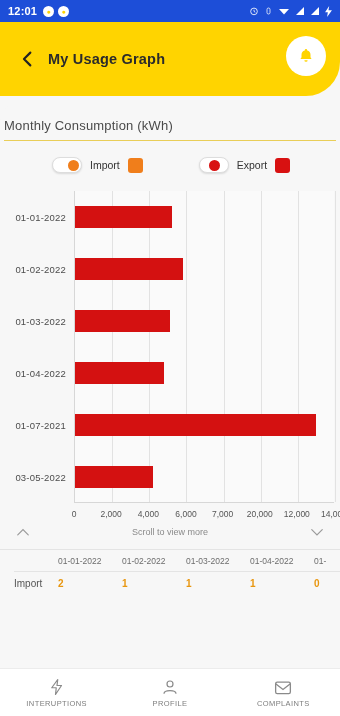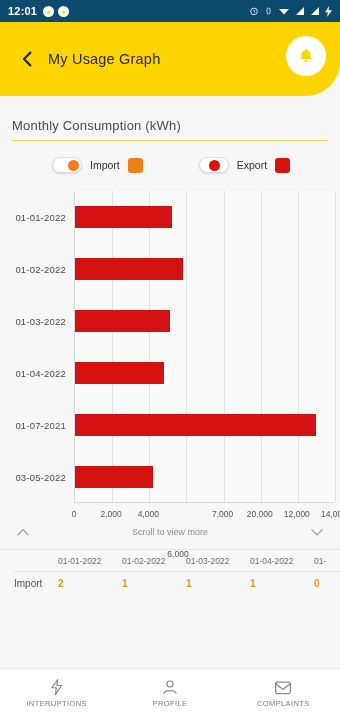--- a/index.html
+++ b/index.html
@@ -6,50 +6,50 @@
   html,body { width:340px; height:716px; }
   body {
     font-family:"Liberation Sans", sans-serif;
     background:#f7f7f7;
     overflow:hidden;
     position:relative;
   }
 
   
   .statusbar{
-    height:22px; background:#0c4a6e; display:flex; align-items:center;
+    height:22px; background:#1d4ed8; display:flex; align-items:center;
     padding:5px 8px; color:#fff;
   }
   .sb-time{ font-size:11px; font-weight:700; color:#fff; letter-spacing:.2px;}
   .sb-left-icons{ display:flex; gap:4px; margin-left:6px; align-items:center;}
   .chip{ width:11px;height:11px;border-radius:50%;background:#fff;display:flex;align-items:center;justify-content:center;}
   .chip span{ font-size:7px;color:#FFD400;line-height:1;}
   .sb-right{ margin-left:auto; display:flex; gap:5px; align-items:center;}
   .sb-right svg{ display:block; }
 
   
   .header{
     background:#FFD400; height:74px; position:relative;
     border-bottom-right-radius:34px;
-    display:flex; align-items:center; padding:0 14px;
+    display:flex; align-items:center; padding:0 14px;font-weight:bold;
   }
   .back-btn{ width:26px; display:flex;align-items:center;justify-content:center; cursor:pointer;}
   .head-text{ margin-left:8px; }
   .head-title{ font-size:14.5px; color:#2b2b2b; letter-spacing:.2px; }
   .head-sub{ font-size:9px; color:#4a4a42; letter-spacing:.4px; margin-top:2px;}
   .bell{
     position:absolute; right:14px; top:14px; width:40px;height:40px;border-radius:50%;
     background:#fff; display:flex; align-items:center; justify-content:center; cursor:pointer;
   }
   .sheet{
     background:#f7f7f7; border-top-left-radius:30px; margin-top:-0px; position:relative;
   }
 
   
-  .card-title{ padding:22px 12px 0; }
+  .card-title{ padding:22px 4px 0; }
   .card-title h2{ font-size:13px; font-weight:400; color:#4a4a4a; letter-spacing:.2px;}
   .title-rule{ height:1px; background:#E9CE58; margin:7px 0 0 0; }
 
   
   .legend{ display:flex; padding:16px 0 8px; }
   .legend-item{ display:flex; align-items:center; gap:8px; }
   .legend-item.imp{ margin-left:52px; }
   .legend-item.exp{ margin-left:56px; }
   .switch{
     width:30px;height:16px;border-radius:9px;background:#fff;border:1px solid #ddd;
@@ -202,21 +202,21 @@
         <div class="bar" style="left: 0px; top: 78px; width: 107.714px;"></div>
         <div class="bar" style="left: 0px; top: 130px; width: 94.7143px;"></div>
         <div class="bar" style="left: 0px; top: 182px; width: 89.1429px;"></div>
         <div class="bar" style="left: 0px; top: 234px; width: 241.429px;"></div>
         <div class="bar" style="left: 0px; top: 286px; width: 78px;"></div>
       </div>
     <div class="xlabels" id="xlabels">
         <div class="xlab" style="left: 0px;">0</div>
         <div class="xlab" style="left: 37.1429px;">2,000</div>
         <div class="xlab" style="left: 74.2857px;">4,000</div>
-        <div class="xlab" style="left: 104px; margin-top: 40px;">6,000</div>
+        <div class="xlab" style="left: 112px;">6,000</div>
         <div class="xlab" style="left: 148.571px;">7,000</div>
         <div class="xlab" style="left: 185.714px;">20,000</div>
         <div class="xlab" style="left: 222.857px;">12,000</div>
         <div class="xlab" style="left: 260px;">14,000</div>
       </div>
   </div>
 
   <div class="scrollhint">
     <svg class="chev" width="14" height="10" viewBox="0 0 24 16">
       <path d="M3 13 L12 4 L21 13" fill="none" stroke="#9a9a9a" stroke-width="2" stroke-linecap="round"></path>

